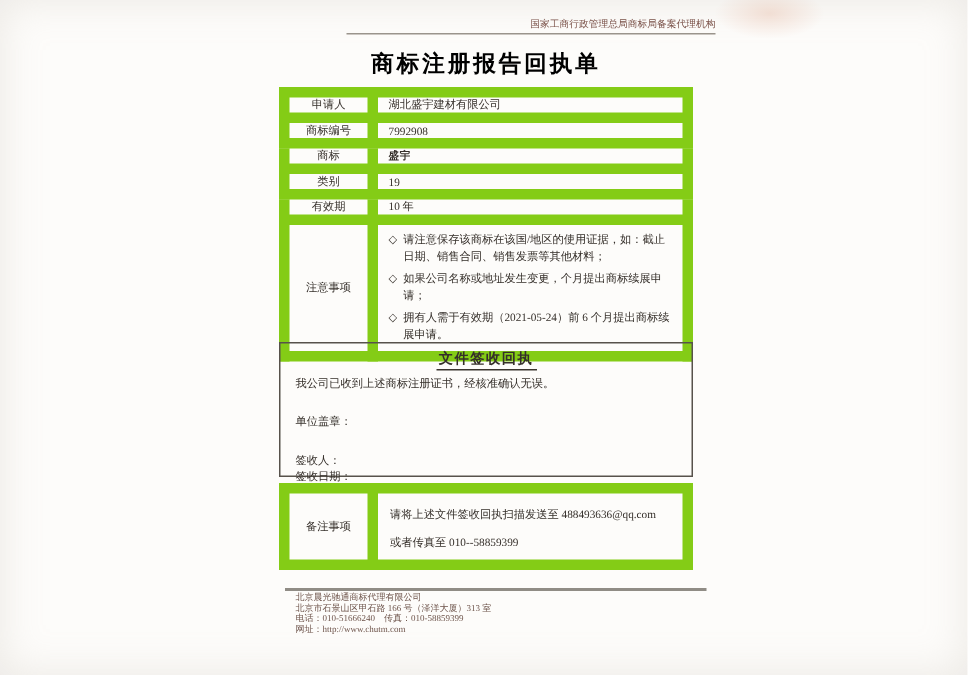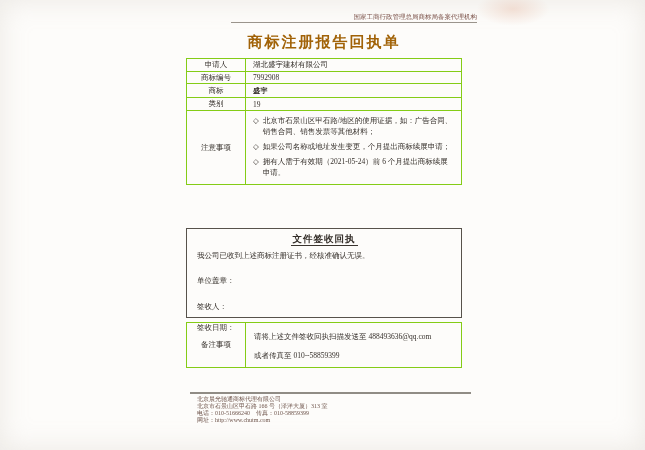--- a/index.html
+++ b/index.html
@@ -15,42 +15,42 @@
     background:radial-gradient(ellipse at center, rgba(222,158,128,0.28), rgba(222,158,128,0) 70%);
   }
   .letterhead {
     position:absolute; top:13px; left:231px; width:246px;
     text-align:right; font-size:6.5px; line-height:8px;
     color:#7a5148; border-bottom:1px solid #9a948c; padding-bottom:1px;
   }
   .title {
     position:absolute; top:33px; left:186px; width:276px;
     text-align:center; font-size:15px; font-weight:bold;
-    letter-spacing:2px; color:#a16207;
+    letter-spacing:2px; color:#000000;
   }
   table.doc-table { border-collapse:collapse; table-layout:fixed; }
   .info-table { position:absolute; top:58px; left:186px; width:276px; font-size:7.5px; }
-  .info-table td, .remark td { border:1px solid #84cc16; box-sizing:border-box; }
+  .info-table td, .remark td { border:7px solid #84cc16; box-sizing:border-box; }
   col.c1 { width:59px; }
   td.lbl { text-align:center; padding:0 2px; }
   td.val { padding:0 7px; }
   tr.h13 { height:13px; } tr.h12 { height:12px; } tr.h14 { height:14px; }
   .mark { font-weight:bold; font-size:7px; letter-spacing:0.5px; }
   td.notes { vertical-align:top; padding:4px 6px 2px 7px; height:71px; }
   .note-line { display:flex; gap:4px; line-height:11px; margin-bottom:4px; }
   .diamond { flex:0 0 auto; }
   .receipt {
     position:absolute; top:228px; left:186px; width:276px; height:90px;
     border:1px solid #57524b; box-sizing:border-box;
   }
   .receipt-title { text-align:center; font-size:9.5px; font-weight:bold; letter-spacing:1px; margin-top:4px; }
   .receipt-title span { border-bottom:1px solid #3a342e; padding:0 2px 1px;text-align:center; }
   .receipt-statement { font-size:7.5px; margin:5px 10px 0; }
   .stamp-label  { font-size:7.5px; margin:15px 10px 0; }
-  .signer-label { font-size:7.5px; margin:16px 10px 11px; }
+  .signer-label { font-size:7.5px; margin:16px 10px 1px; }
   .date-label   { font-size:7.5px; margin:1px 10px 16px; }
   .remark { position:absolute; top:322px; left:186px; width:276px; font-size:7.5px; }
   .remark td.val { padding:4px 8px 2px; }
   .remark tr { height:43px; }
   .remark .val div { line-height:19px; }
   .footer {
     position:absolute; top:392px; left:190px; width:281px;
     border-top:2px solid #908c85; padding-top:2px;
   }
   .footer div { font-size:6px; line-height:7px; color:#6e544b; padding-left:7px; }
@@ -81,26 +81,30 @@
         <td class="val">7992908</td>
       </tr>
       <tr class="h14">
         <td class="lbl">商标</td>
         <td class="val mark">盛宇</td>
       </tr>
       <tr class="h13">
         <td class="lbl">类别</td>
         <td class="val">19</td>
       </tr>
+      <tr class="h12">
+        <td class="lbl">有效期</td>
+        <td class="val">10 年</td>
+      </tr>
       <tr>
         <td class="lbl">注意事项</td>
         <td class="val notes">
           <div class="note-line">
             <span class="diamond">◇</span>
-            <span>北京市石景山区甲石路/地区的使用证据，如：广告合同、销售合同、销售发票等其他材料；</span>
+            <span>请注意保存该商标在该国/地区的使用证据，如：截止日期、销售合同、销售发票等其他材料；</span>
           </div>
           <div class="note-line">
             <span class="diamond">◇</span>
             <span>如果公司名称或地址发生变更，个月提出商标续展申请；</span>
           </div>
           <div class="note-line">
             <span class="diamond">◇</span>
             <span>拥有人需于有效期（2021-05-24）前 6 个月提出商标续展申请。</span>
           </div>
         </td>

